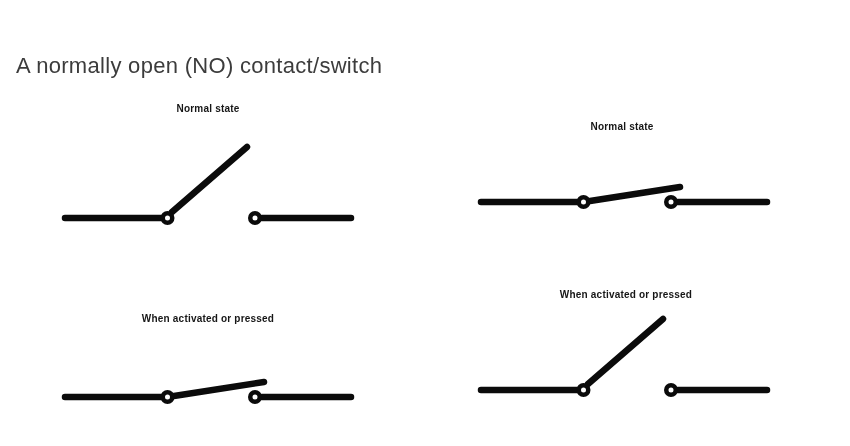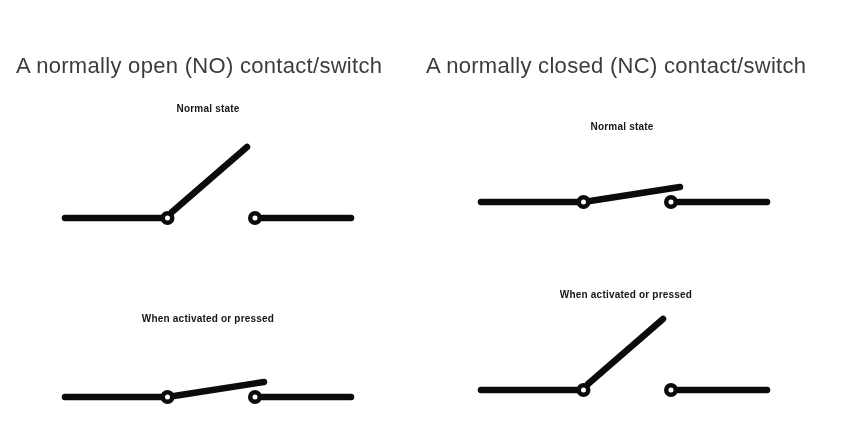--- a/index.html
+++ b/index.html
@@ -41,21 +41,20 @@
     display: block;
   }
 </style>
 </head>
 <body>
 
 <div id="canvas" style="background: rgb(255, 255, 255);">
 
   <div class="panel-title" id="title-no" style="color: rgb(60, 60, 60);">A normally open (NO) contact/switch</div>
 
-  <div class="panel-title" id="title-nc" style="color: rgb(60, 60, 60);">A normally closed (NC) contact/switch</div>
 
   <div class="figure-caption" style="left: 208px; top: 103px; color: rgb(22, 22, 22);">Normal state</div>
   <svg class="switch-svg" style="left:55px; top:130px;" width="300" height="100" viewBox="0 0 300 100">
       <line x1="10" y1="88" x2="106" y2="88" stroke="#0b0b0b" stroke-width="6.5" stroke-linecap="round"></line>
       <line x1="207" y1="88" x2="296" y2="88" stroke="#0b0b0b" stroke-width="6.5" stroke-linecap="round"></line>
       <line x1="117" y1="82" x2="192" y2="17" stroke="#0b0b0b" stroke-width="6.5" stroke-linecap="round"></line>
       <circle cx="112.5" cy="88" r="4.75" fill="#ffffff" stroke="#0b0b0b" stroke-width="4.5"></circle>
       <circle cx="200" cy="88" r="4.75" fill="#ffffff" stroke="#0b0b0b" stroke-width="4.5"></circle>
     </svg>
 

